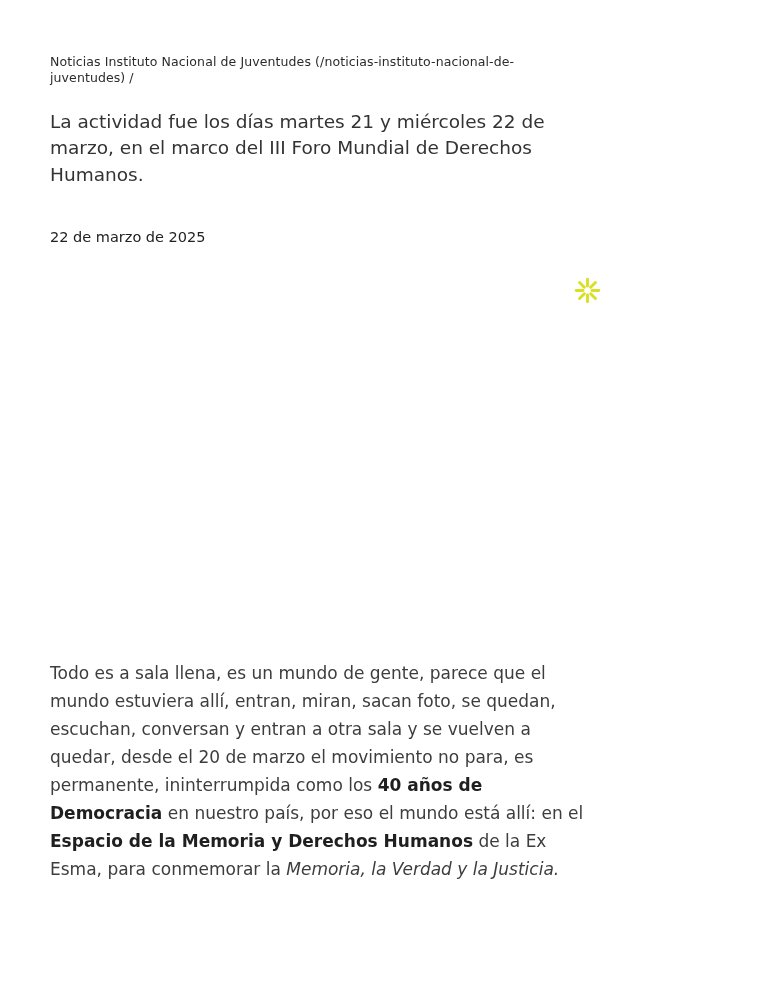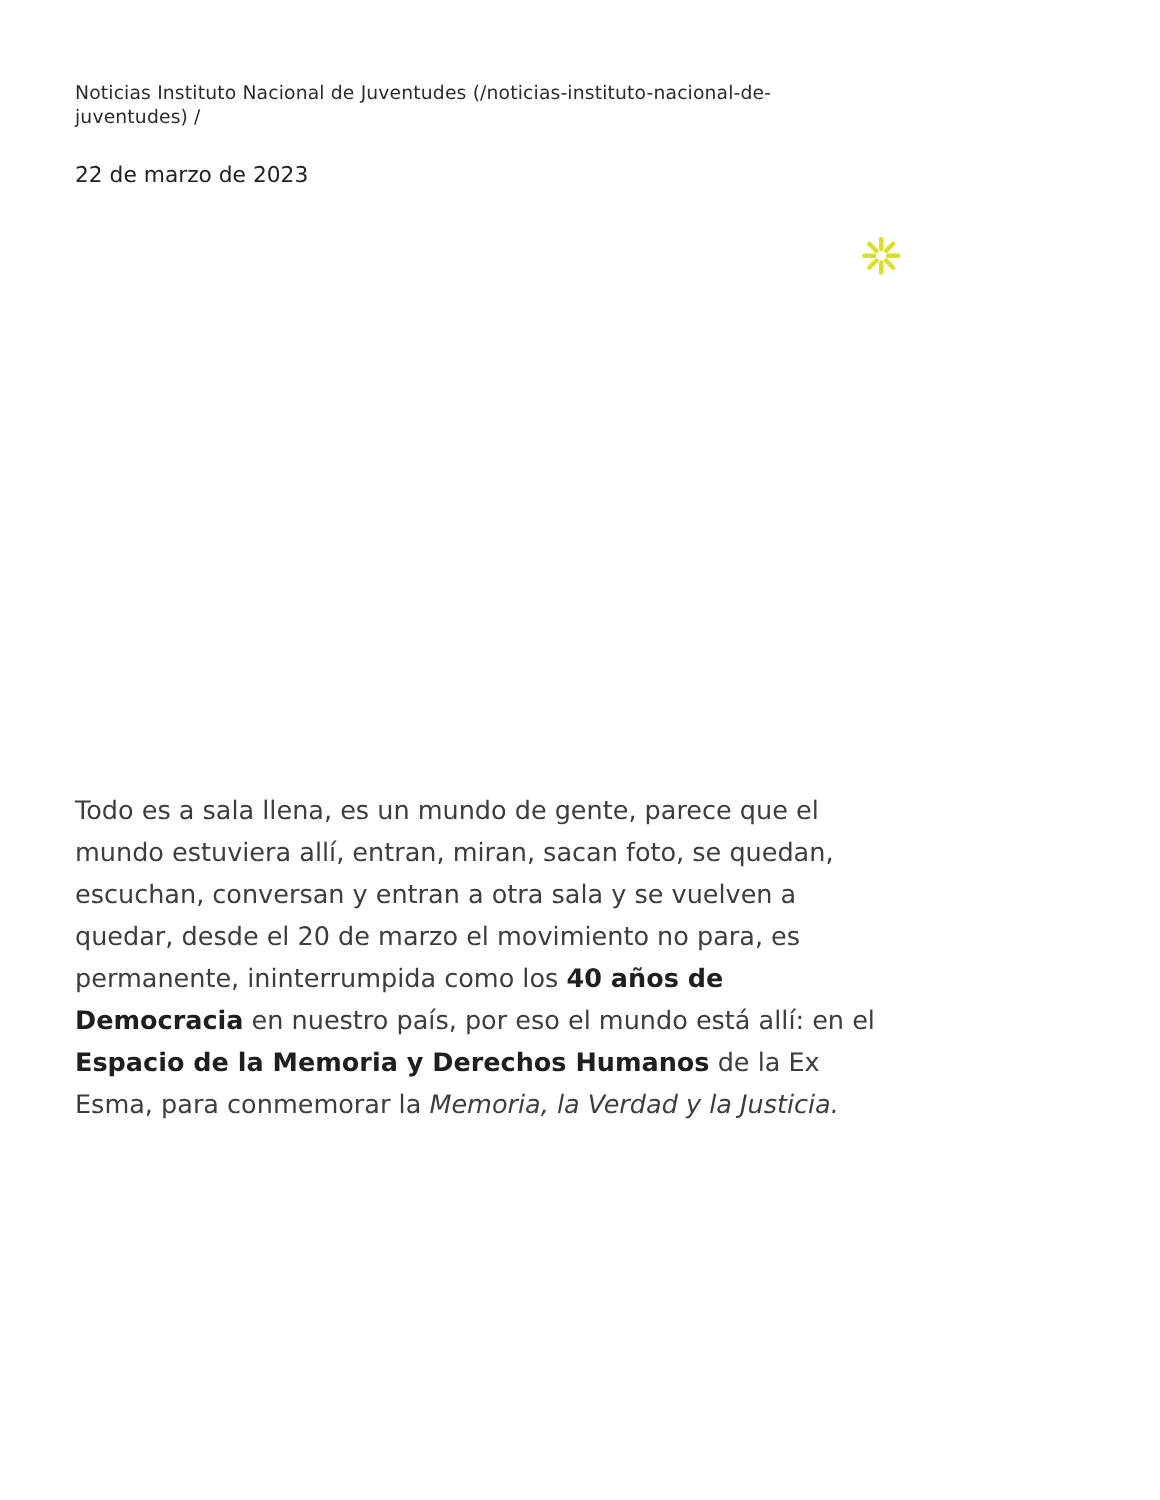--- a/index.html
+++ b/index.html
@@ -80,43 +80,44 @@
     width: 27px;
     height: 27px;
     display: block;
   }
 
   
   .article-body {
     font-size: 17px;
     line-height: 28px;
     color: #3d3d3d;
-    margin: 4px 0 60px 0;
+    margin: 16px 0 60px 0;
     max-width: 672px;
   }
   .article-body b {
     font-weight: 700;
     color: #1f1f1f;
   }
   .article-body i {
     font-style: italic;
   }
 </style>
 </head>
 <body>
 
 <div class="page">
 
   <nav class="breadcrumb">
     <a>Noticias Instituto Nacional de Juventudes (/noticias-instituto-nacional-de-juventudes)</a><span class="sep">/</span>
   </nav>
 
 
+  <p class="article-lede">La actividad fue los días martes 21 y miércoles 22 de marzo, en el marco del III Foro Mundial de Derechos Humanos.</p>
 
-  <div class="article-date">22 de marzo de 2023</div>
+  <div class="article-date">22 de marzo de 2025</div>
 
   <div class="media-placeholder">
     <span class="spinner">
       <svg viewBox="0 0 24 24" width="27" height="27" aria-hidden="true">
         <g stroke="#d9e021" stroke-width="2.6" stroke-linecap="round" fill="none">
           <line x1="12" y1="2" x2="12" y2="8"></line>
           <line x1="12" y1="22" x2="12" y2="16"></line>
           <line x1="2" y1="12" x2="8" y2="12"></line>
           <line x1="22" y1="12" x2="16" y2="12"></line>
           <line x1="19.07" y1="4.93" x2="14.83" y2="9.17"></line>

